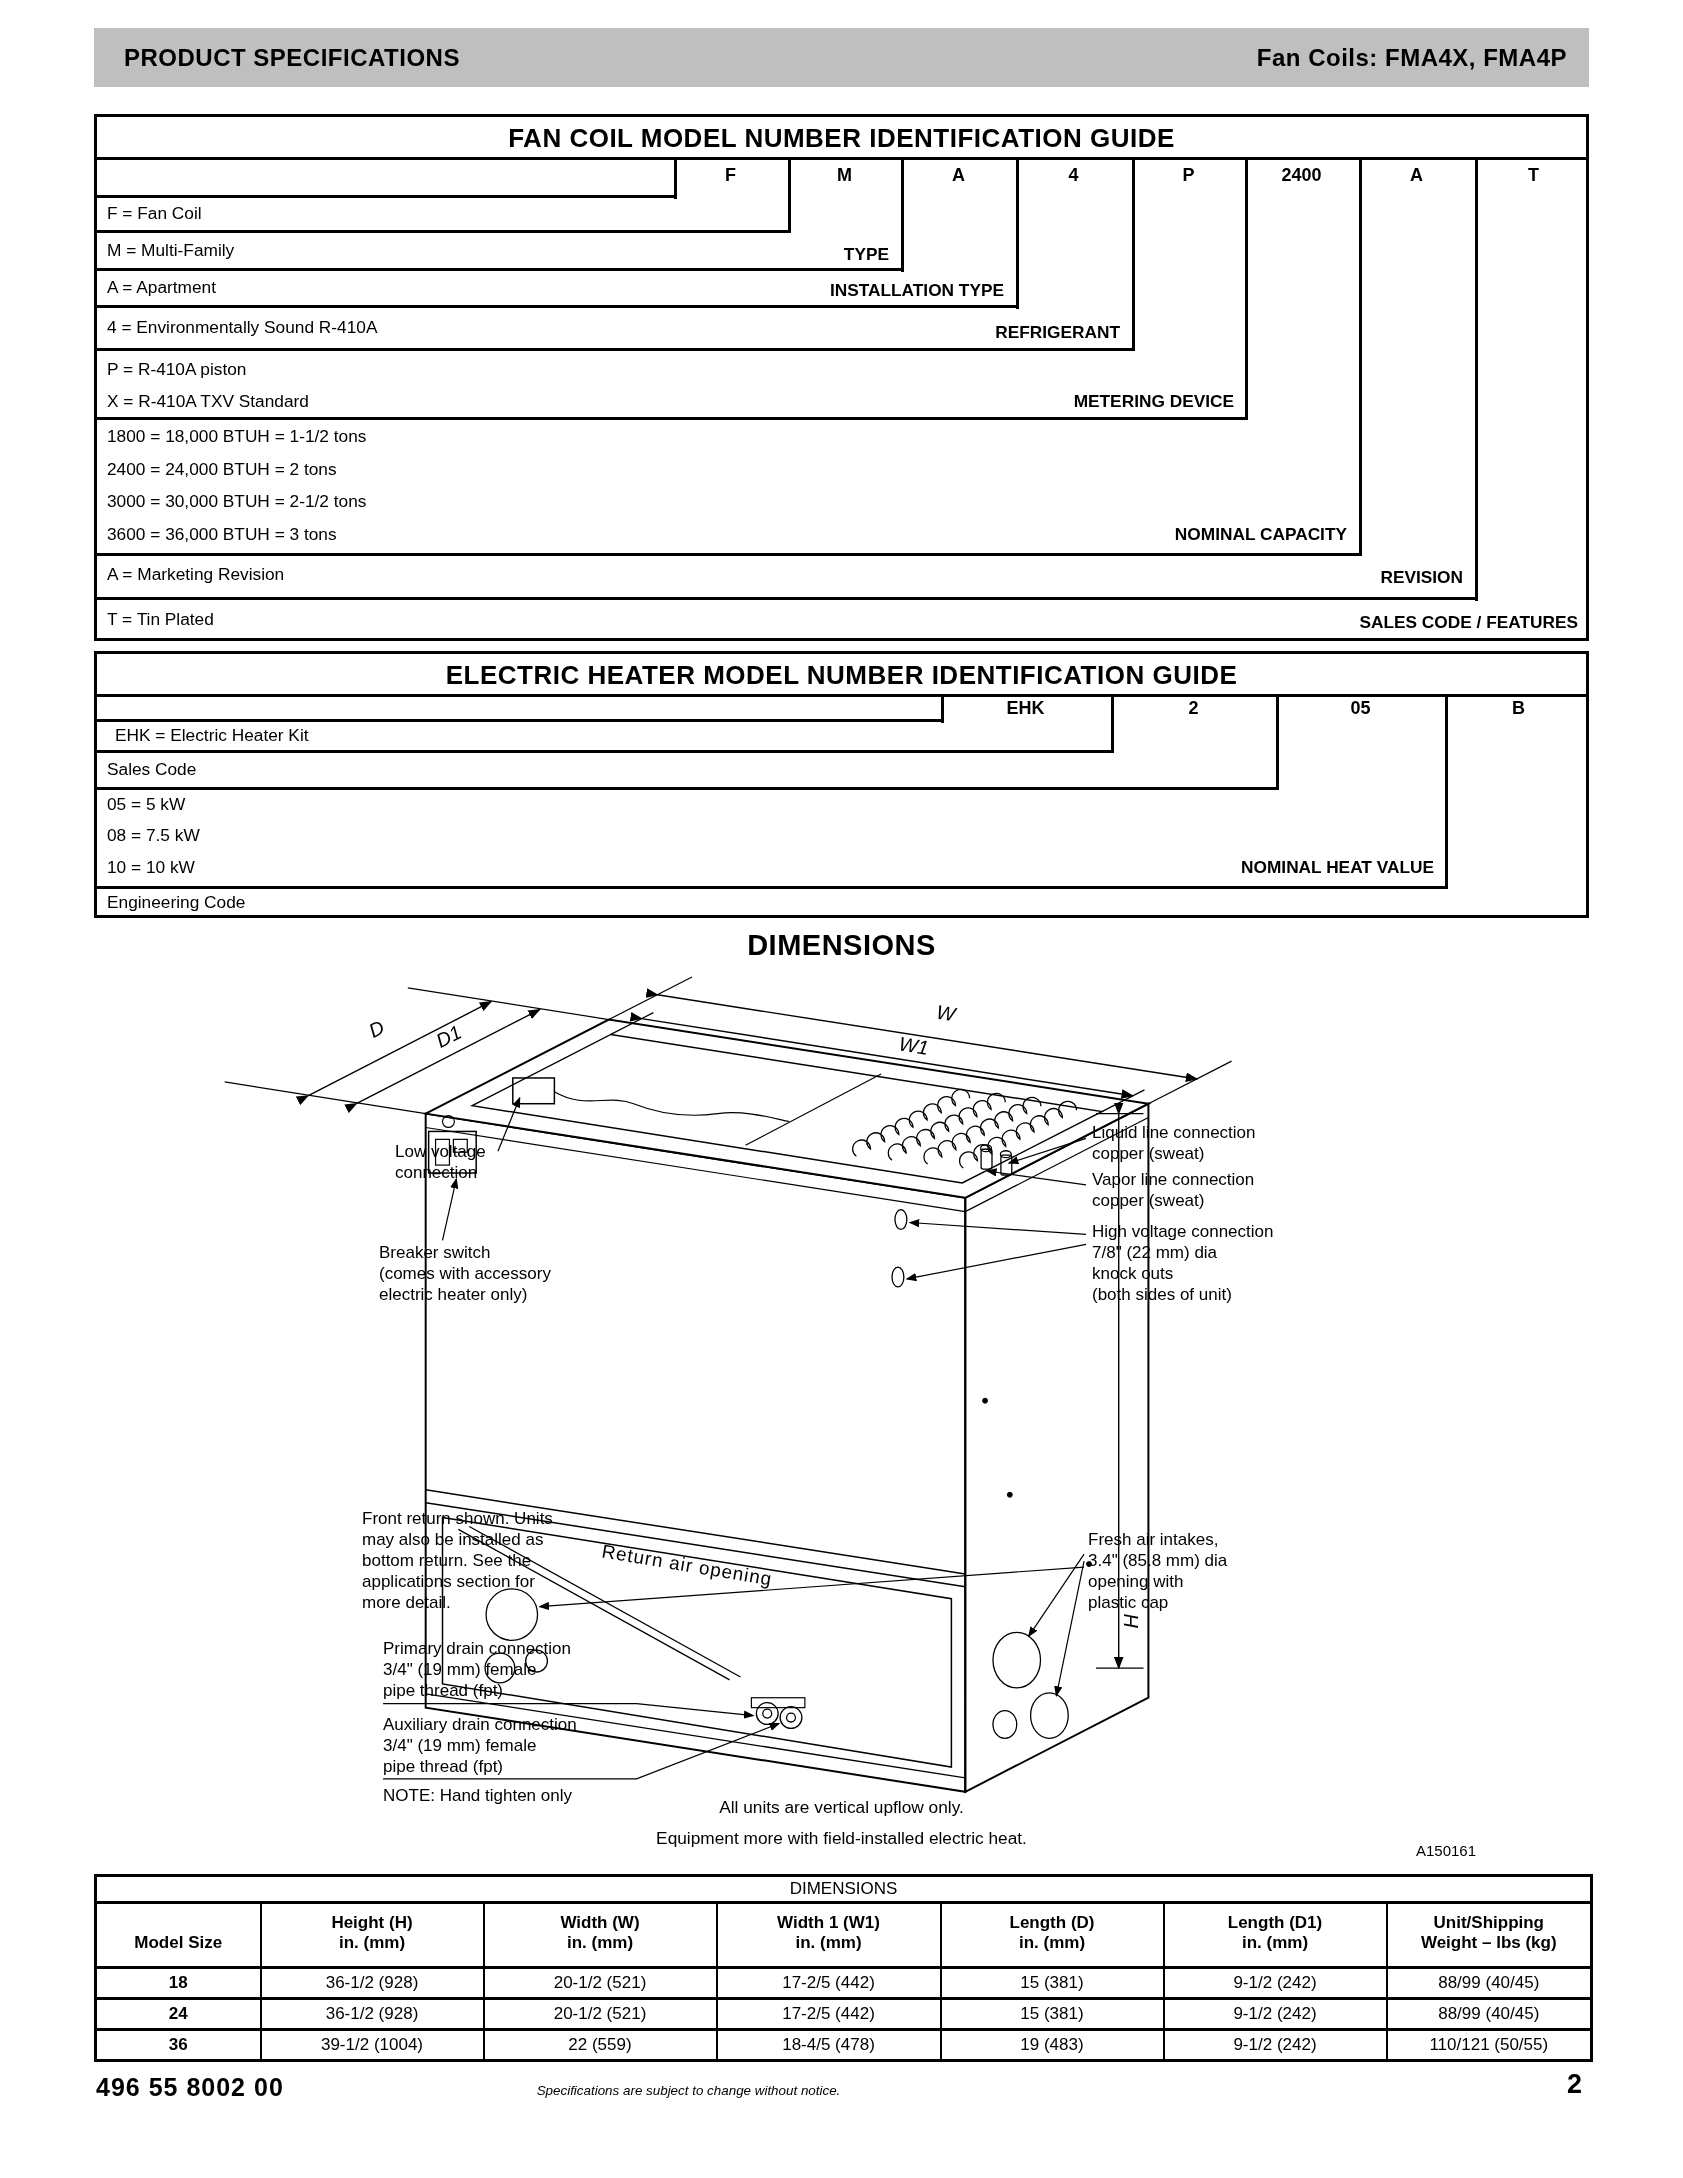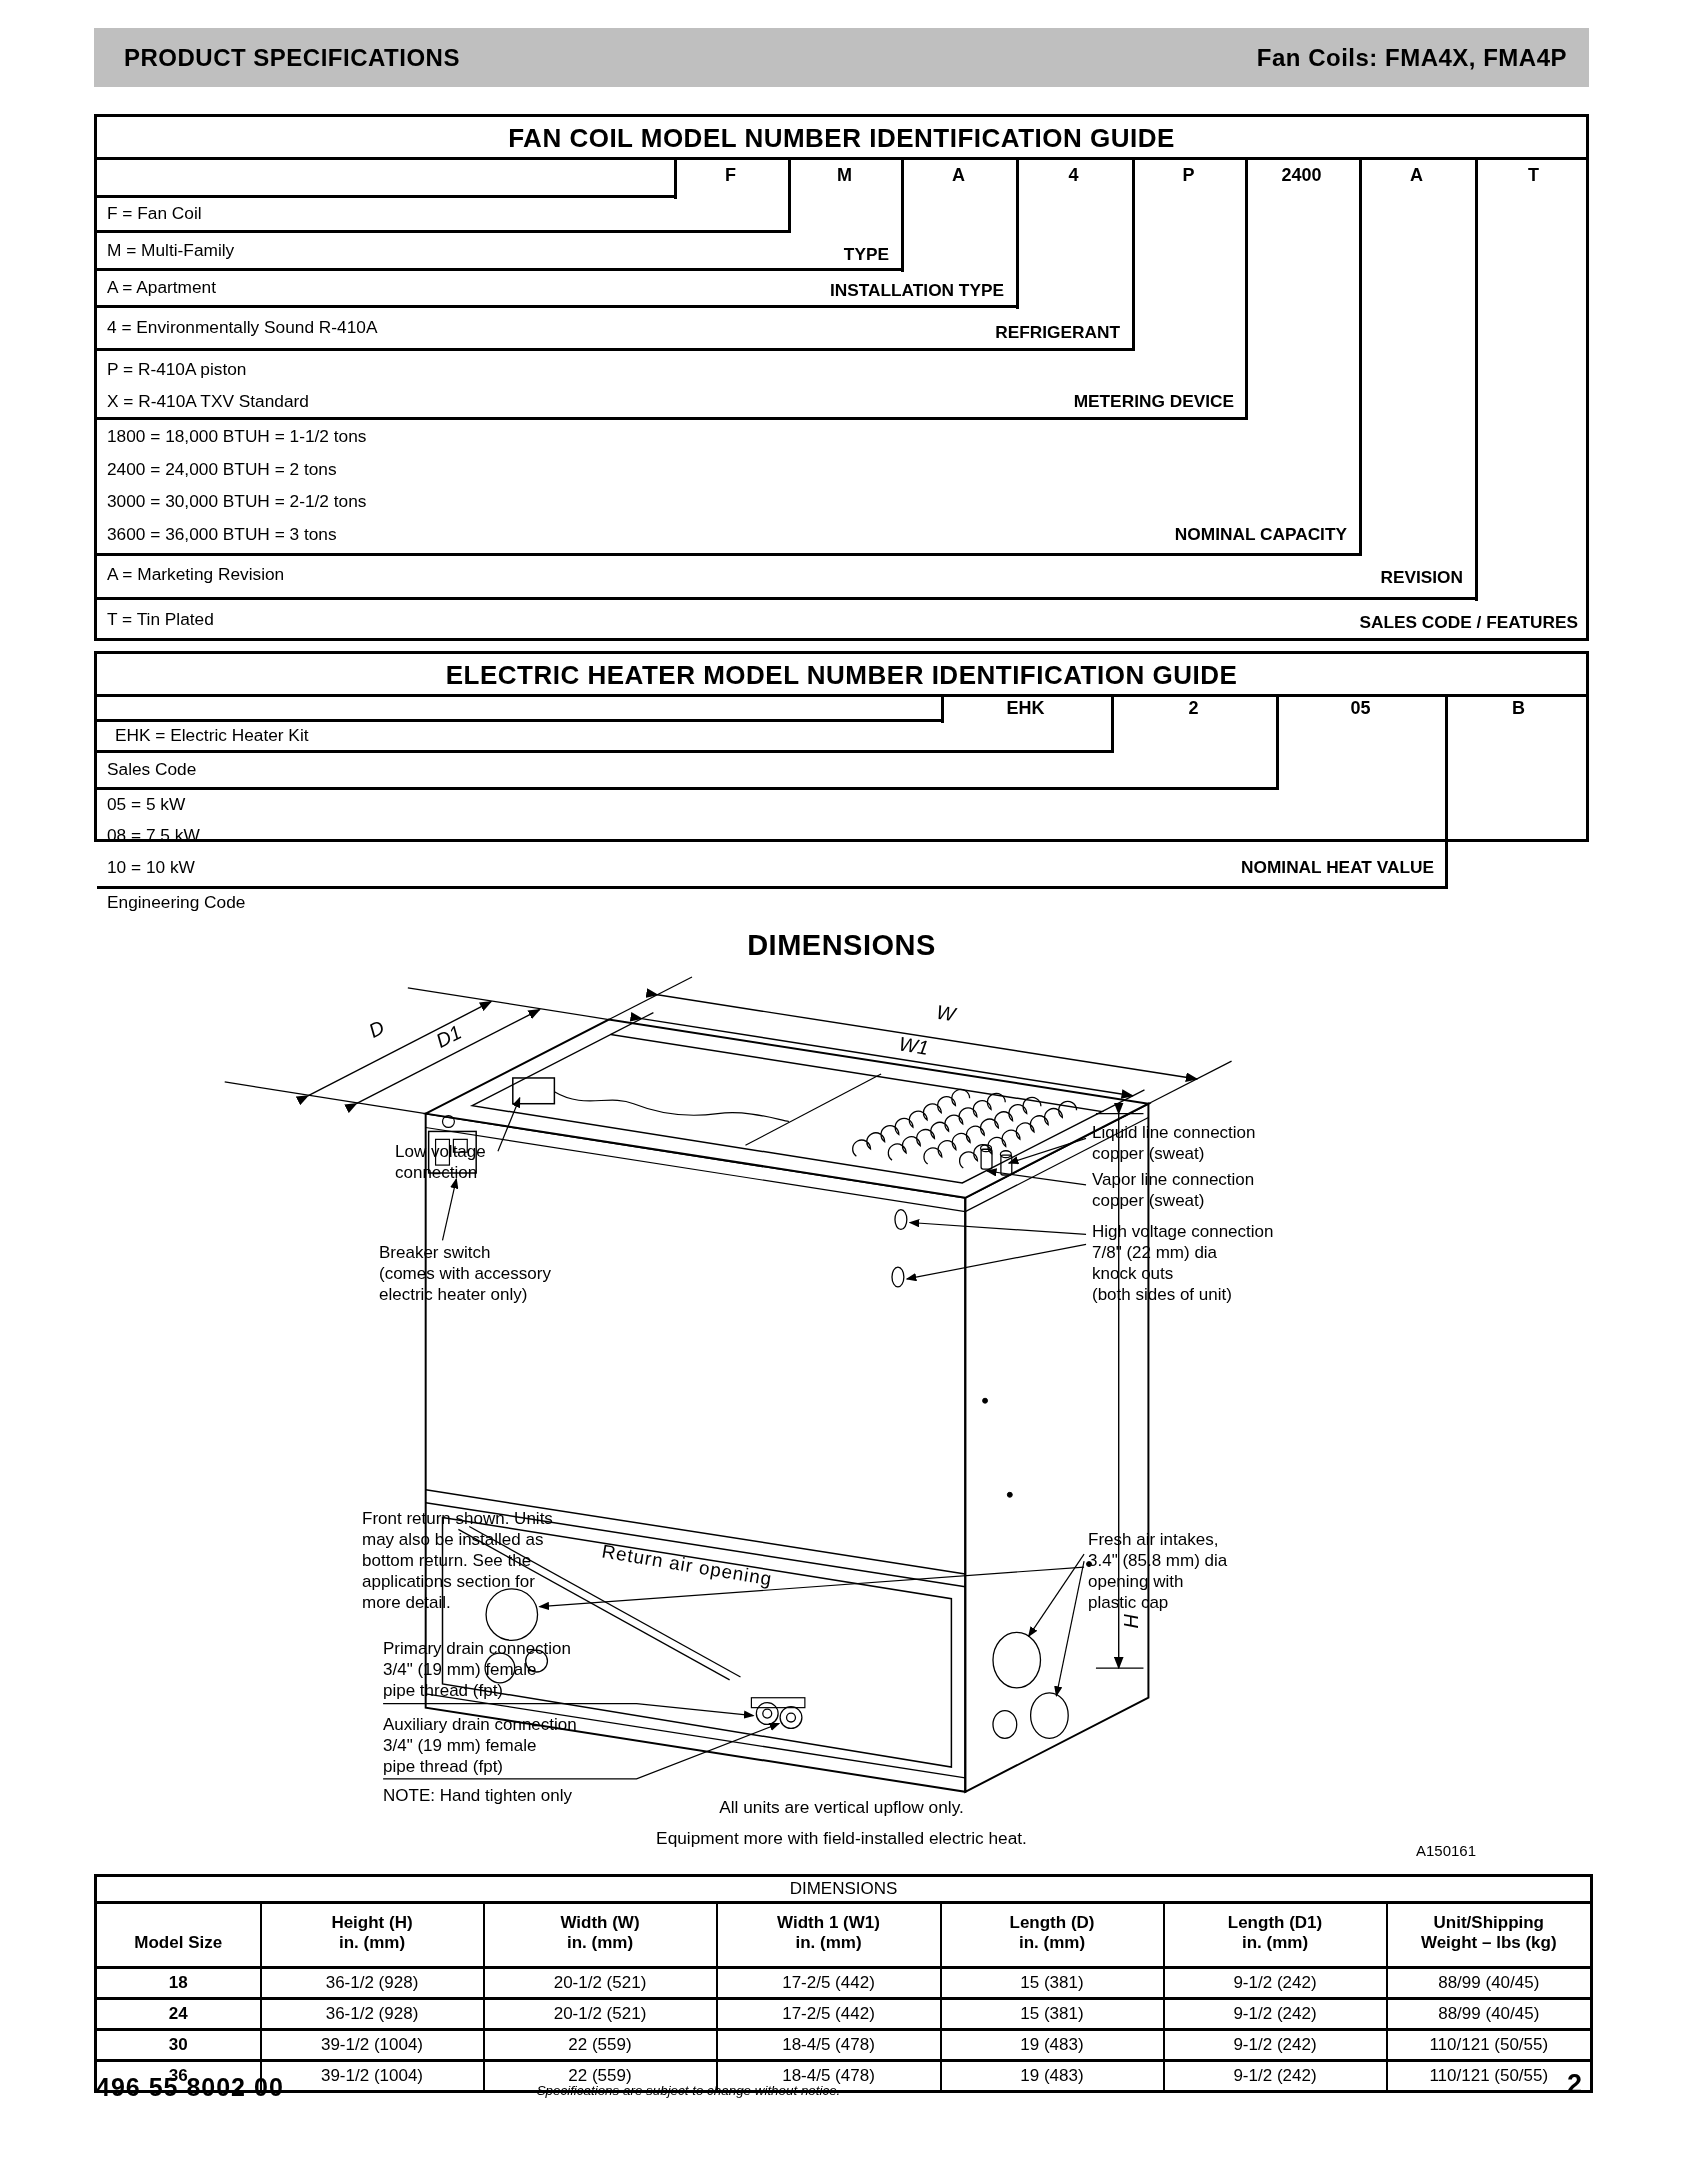--- a/index.html
+++ b/index.html
@@ -79,21 +79,21 @@
   <span class="bline" style="left:10px;top:342px;">2400 = 24,000 BTUH = 2 tons</span>
   <span class="bline" style="left:10px;top:374px;">3000 = 30,000 BTUH = 2-1/2 tons</span>
   <span class="bline" style="left:10px;top:407px;">3600 = 36,000 BTUH = 3 tons</span>
   <span class="blabel" style="top:407px;right:239px;">NOMINAL CAPACITY</span>
   <span class="bline" style="left:10px;top:447px;">A = Marketing Revision</span>
   <span class="blabel" style="top:450px;right:123px;">REVISION</span>
   <span class="bline" style="left:10px;top:492px;">T = Tin Plated</span>
   <span class="blabel" style="top:495px;right:8px;">SALES CODE / FEATURES</span>
 </div>
 
-<div class="ladder" style="top:651px;height:191px;">
+<div class="ladder" style="top:651px;height:267px;">
   <div class="ladder-title">ELECTRIC HEATER MODEL NUMBER IDENTIFICATION GUIDE</div>
   <div class="hline" style="left:0;top:40px;width:1489px;"></div>
 
   <span class="code" style="left:869px;top:44px;">EHK</span>
   <span class="code" style="left:1037px;top:44px;">2</span>
   <span class="code" style="left:1204px;top:44px;">05</span>
   <span class="code" style="left:1362px;top:44px;">B</span>
 
   <div class="hline" style="left:0;top:65px;width:844px;"></div>
   <div class="hline" style="left:0;top:96px;width:1014px;"></div>
@@ -294,29 +294,20 @@
   <tr>
     <td class="mdl">24</td>
     <td>36-1/2 (928)</td>
     <td>20-1/2 (521)</td>
     <td>17-2/5 (442)</td>
     <td>15 (381)</td>
     <td>9-1/2 (242)</td>
     <td>88/99 (40/45)</td>
   </tr>
   <tr>
-    <td class="mdl">30</td>
-    <td>39-1/2 (1004)</td>
-    <td>22 (559)</td>
-    <td>18-4/5 (478)</td>
-    <td>19 (483)</td>
-    <td>9-1/2 (242)</td>
-    <td>110/121 (50/55)</td>
-  </tr>
-  <tr>
     <td class="mdl">36</td>
     <td>39-1/2 (1004)</td>
     <td>22 (559)</td>
     <td>18-4/5 (478)</td>
     <td>19 (483)</td>
     <td>9-1/2 (242)</td>
     <td>110/121 (50/55)</td>
   </tr>
   </tbody>
 </table>

